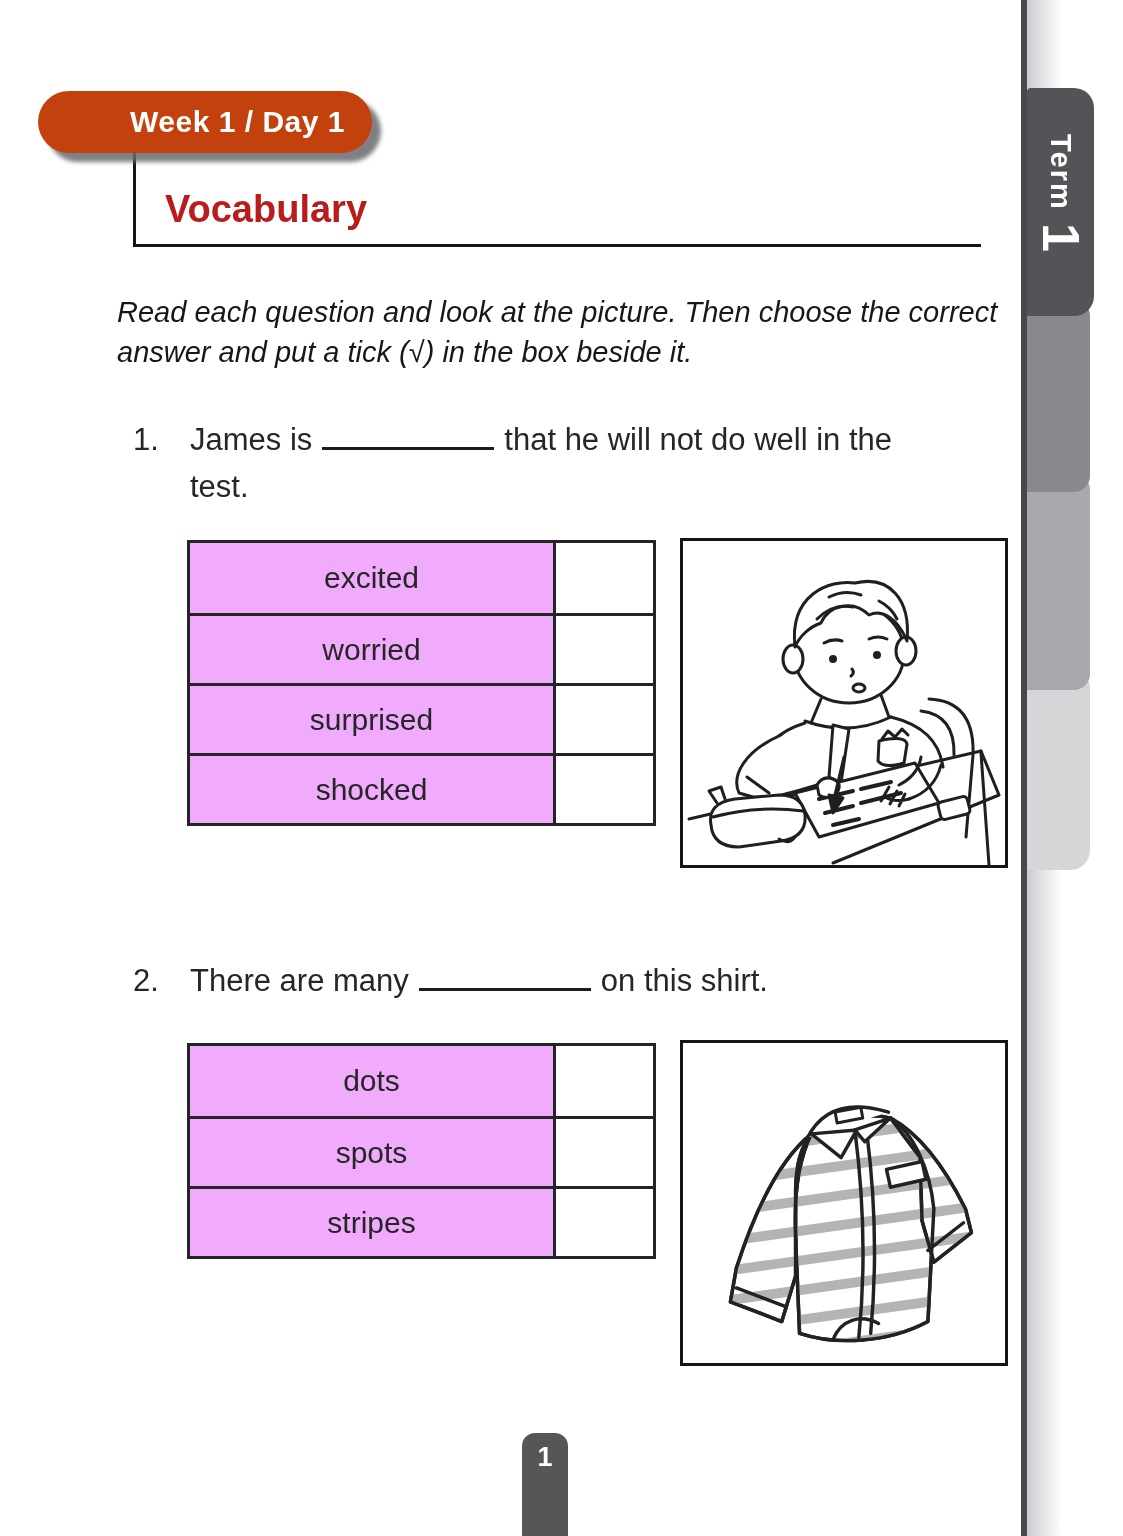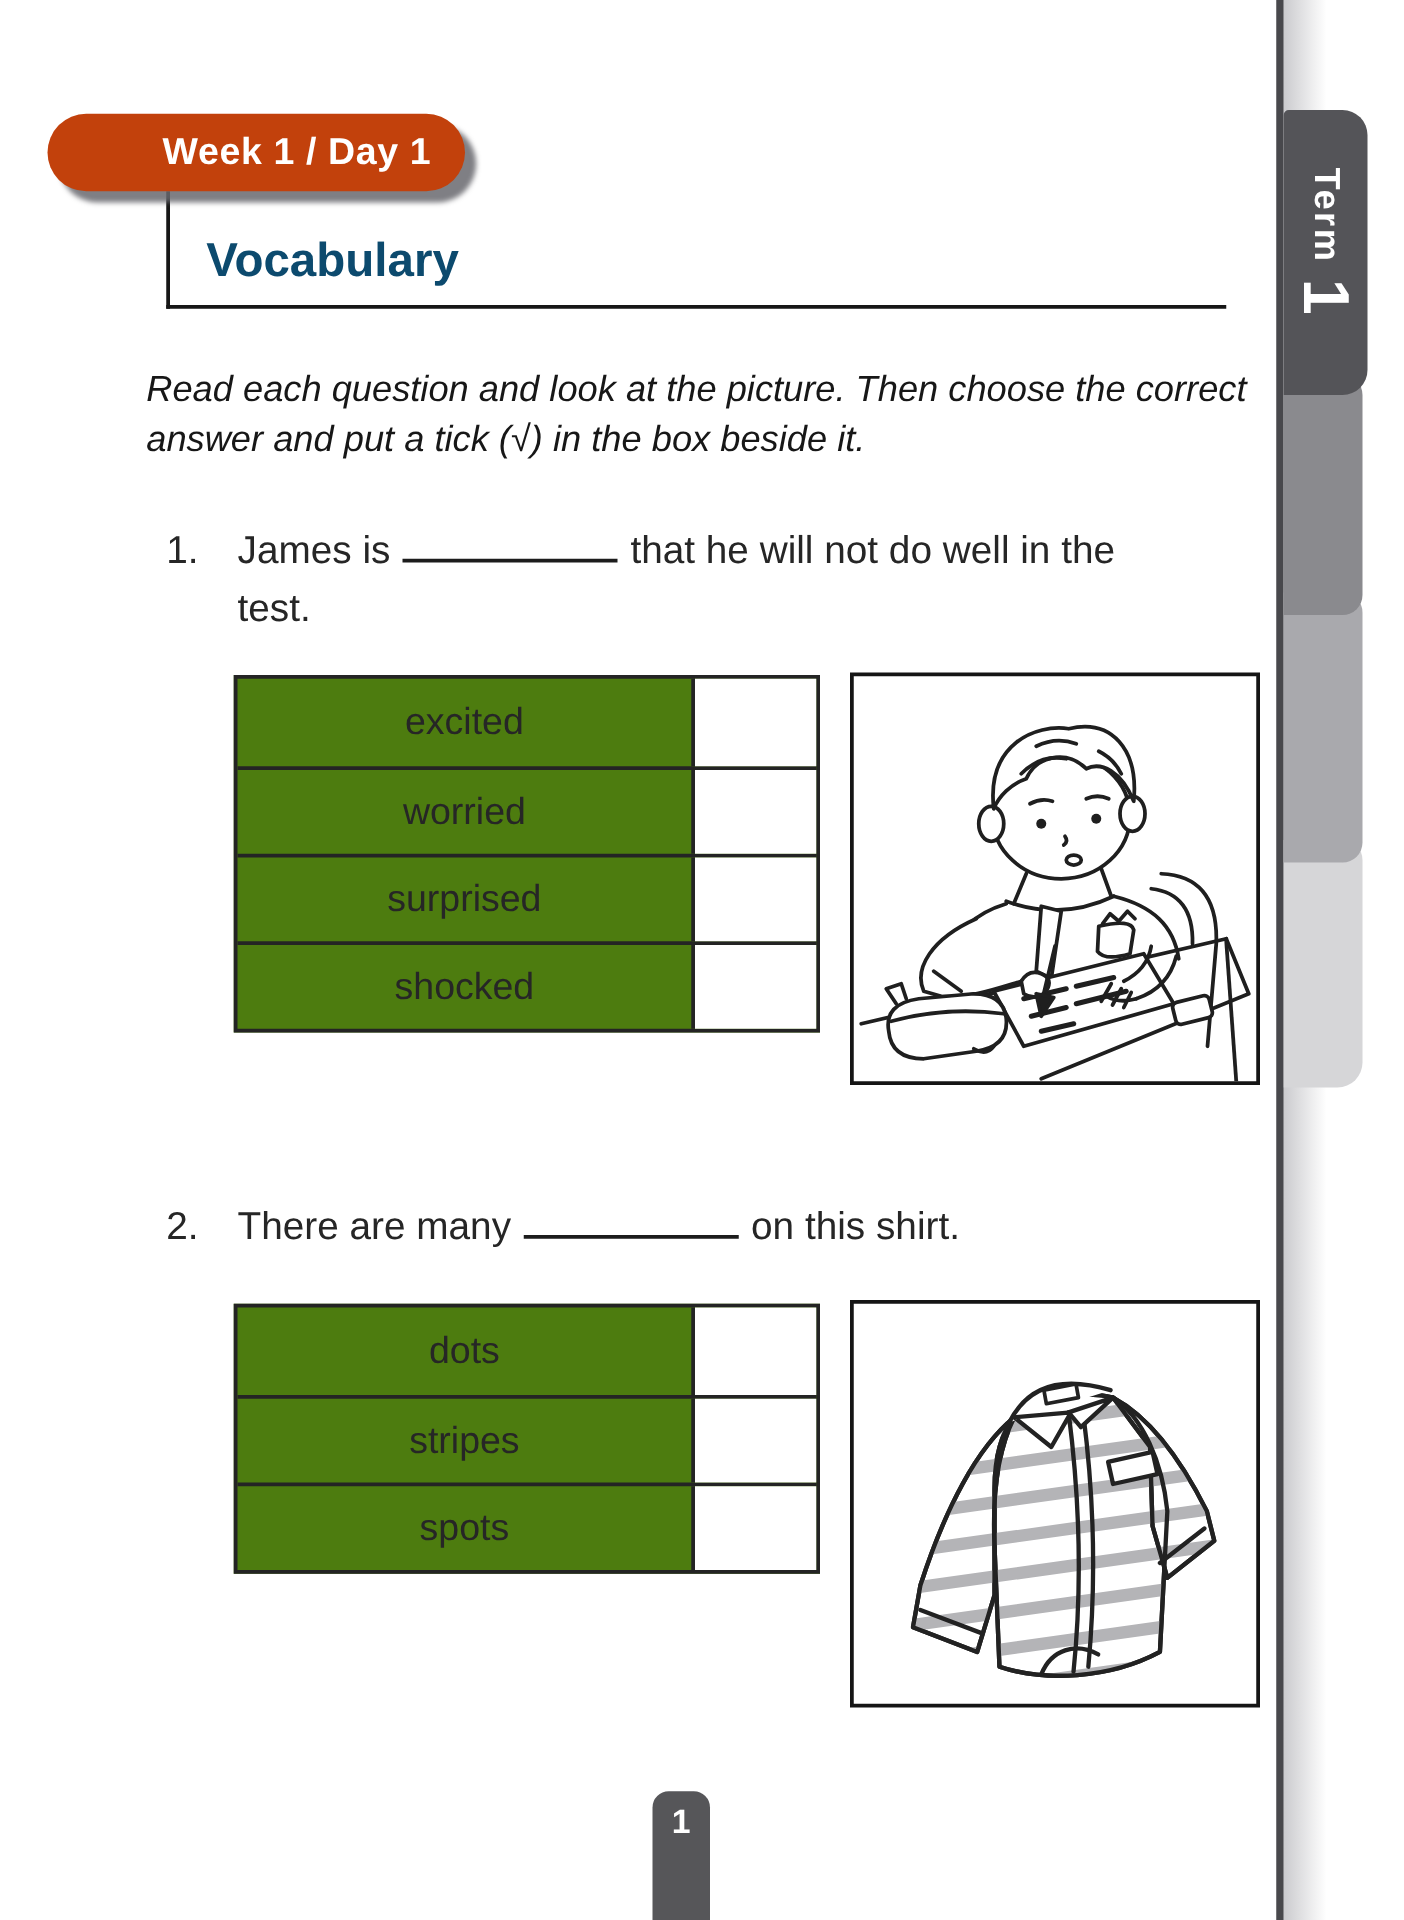--- a/index.html
+++ b/index.html
@@ -20,36 +20,36 @@
   .term-word { writing-mode:vertical-rl; color:#ffffff; font-weight:bold; font-size:29px; letter-spacing:2px; }
   .term-num  { writing-mode:vertical-rl; color:#ffffff; font-weight:bold; font-size:52px; margin-top:12px; line-height:1; }
 
   
   .badge { position:absolute; left:38px; top:91px; width:334px; height:62px; background:#c2410c;
            border-radius:32px; box-shadow:9px 9px 4px rgba(104,104,110,0.85); z-index:5; }
   .badge-label { display:block; line-height:62px; text-align:right; padding-right:27px;
                  color:#ffffff; font-weight:bold; font-size:30px; letter-spacing:0.5px; }
   .l-frame { position:absolute; left:133px; top:153px; width:848px; height:94px;
              border-left:3px solid #161616; border-bottom:3px solid #161616; }
-  .section-title { position:absolute; left:29px; bottom:13px; font-size:38px; font-weight:bold; color:#0c4a6e; }
+  .section-title { position:absolute; left:29px; bottom:13px; font-size:38px; font-weight:bold; color:#b91c1c; }
 
   
   .instructions { position:absolute; left:117px; top:292px; width:902px;
                   font-size:29px; font-weight:normal; font-style:italic; line-height:1.38; color:#171717; }
 
   
   .question { position:absolute; display:flex; color:#262626; }
   .q1 { left:133px; top:417px; }
   .q2 { left:133px; top:958px; }
   .qnum { width:57px; font-size:31px; line-height:1.5; }
   .qtext { font-size:31px; line-height:1.5; max-width:830px; }
   .blank { display:inline-block; width:172px; height:3px; border-bottom:3px solid #1c1c1c; margin:0 10px; }
 
   
-  .options-table { position:absolute; width:469px; border:3px solid #242424; background:#4d7c0f; }
+  .options-table { position:absolute; width:469px; border:3px solid #242424; background:#f0abfc; }
   .t1 { left:187px; top:540px; }
   .t2 { left:187px; top:1043px; }
   .opt-row { display:flex; height:70px; border-top:3px solid #242424; }
   .opt-row:first-child { border-top:none; }
   .opt-word { width:366px; border-right:3px solid #242424; display:flex; align-items:center;
               justify-content:center; font-size:30px; color:#262626; }
   .opt-box { flex:1; background:#ffffff; }
 
   
   .picture { position:absolute; left:680px; width:328px; border:3px solid #151515; background:#ffffff; }
@@ -172,25 +172,25 @@
       <span>There are many</span><span class="blank"></span><span>on this shirt.</span>
     </div>
   </div>
 
   <div class="options-table t2">
     <div class="opt-row">
       <div class="opt-word">dots</div>
       <div class="opt-box"></div>
     </div>
     <div class="opt-row">
+      <div class="opt-word">spots</div>
+      <div class="opt-box"></div>
+    </div>
+    <div class="opt-row">
       <div class="opt-word">stripes</div>
-      <div class="opt-box"></div>
-    </div>
-    <div class="opt-row">
-      <div class="opt-word">spots</div>
       <div class="opt-box"></div>
     </div>
   </div>
 
   <div class="picture pic2">
     <svg viewBox="0 0 322 324" fill="none" stroke="#222222" stroke-width="3.5" stroke-linecap="round" stroke-linejoin="round">
       <defs>
         <clipPath id="shirtclip">
           <path d="M 128 92 C 150 76 185 70 208 76 C 232 92 248 128 252 168 L 246 282 C 205 304 152 306 116 294 L 112 196 C 110 152 116 116 128 92 Z"></path>
           <path d="M 128 92 C 98 116 72 166 52 228 L 46 262 L 98 282 L 112 236 L 112 150 C 112 124 118 104 128 92 Z"></path>

